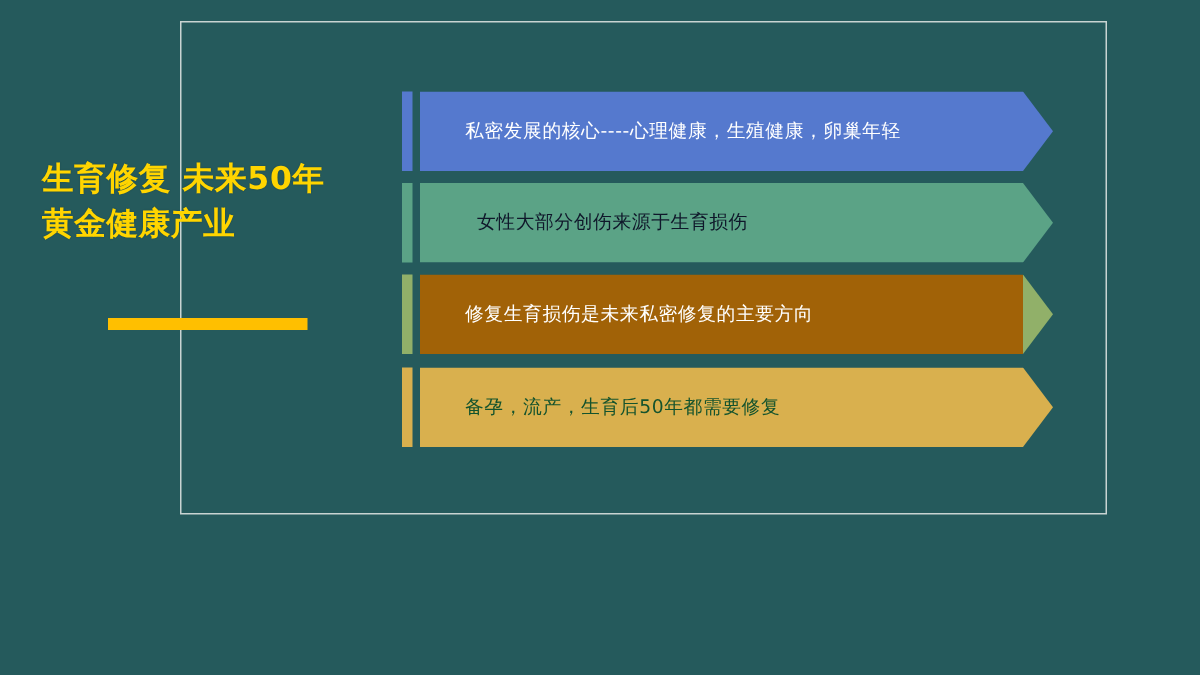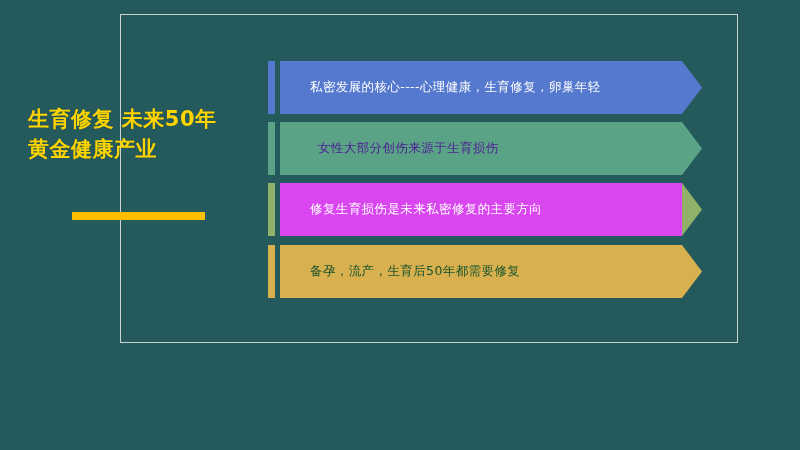--- a/index.html
+++ b/index.html
@@ -113,38 +113,38 @@
 
   <div id="title-block">
     <div id="title-text" style="color: rgb(255, 213, 0);">生育修复  未来50年黄金健康产业</div>
   </div>
   <div id="title-rule" style="background: rgb(255, 191, 0);"></div>
 
   <div class="bar-row" id="row0" style="top: 61px;">
     <div class="bar-tab" id="tab0" style="background: rgb(85, 121, 206);"></div>
     <div class="bar-gap"></div>
     <div class="bar-body" id="body0" style="background: rgb(85, 121, 206);">
-      <div class="bar-label" id="label0" style="color: rgb(255, 255, 255);">私密发展的核心----心理健康，生育修复，卵巢年轻</div>
+      <div class="bar-label" id="label0" style="color: rgb(255, 255, 255);">私密发展的核心----心理健康，生殖健康，卵巢年轻</div>
     </div>
     <div class="bar-arrow" id="arrow0" style="background: rgb(85, 121, 206);"></div>
   </div>
 
   <div class="bar-row" id="row1" style="top: 122px;">
     <div class="bar-tab" id="tab1" style="background: rgb(91, 163, 134);"></div>
     <div class="bar-gap"></div>
     <div class="bar-body" id="body1" style="background: rgb(91, 163, 134);">
-      <div class="bar-label" id="label1" style="color: #4c1d95; padding-left: 38px;">女性大部分创伤来源于生育损伤</div>
+      <div class="bar-label" id="label1" style="color: #0f172a; padding-left: 38px;">女性大部分创伤来源于生育损伤</div>
     </div>
     <div class="bar-arrow" id="arrow1" style="background: rgb(91, 163, 134);"></div>
   </div>
 
   <div class="bar-row" id="row2" style="top: 183px;">
     <div class="bar-tab" id="tab2" style="background: rgb(145, 176, 105);"></div>
     <div class="bar-gap"></div>
-    <div class="bar-body" id="body2" style="background: #d946ef;">
+    <div class="bar-body" id="body2" style="background: #a16207;">
       <div class="bar-label" id="label2" style="color: rgb(255, 255, 255);">修复生育损伤是未来私密修复的主要方向</div>
     </div>
     <div class="bar-arrow" id="arrow2" style="background: rgb(145, 176, 105);"></div>
   </div>
 
   <div class="bar-row" id="row3" style="top: 245px;">
     <div class="bar-tab" id="tab3" style="background: rgb(217, 176, 78);"></div>
     <div class="bar-gap"></div>
     <div class="bar-body" id="body3" style="background: rgb(217, 176, 78);">
       <div class="bar-label" id="label3" style="color: #14532d;">备孕，流产，生育后50年都需要修复</div>

